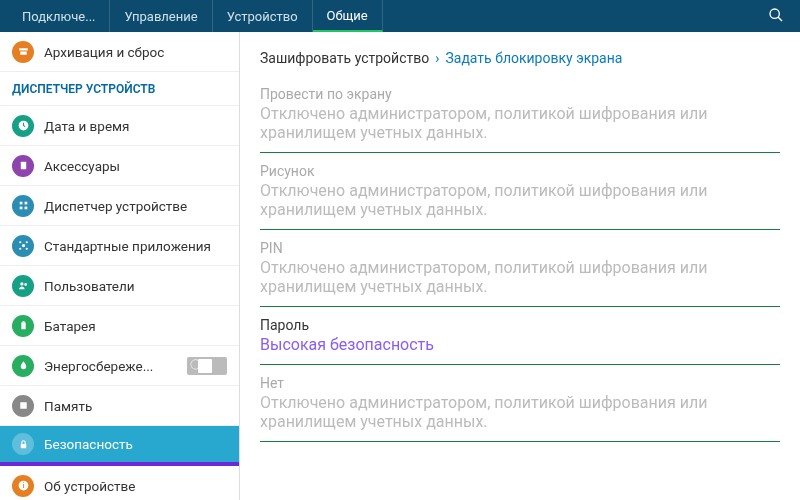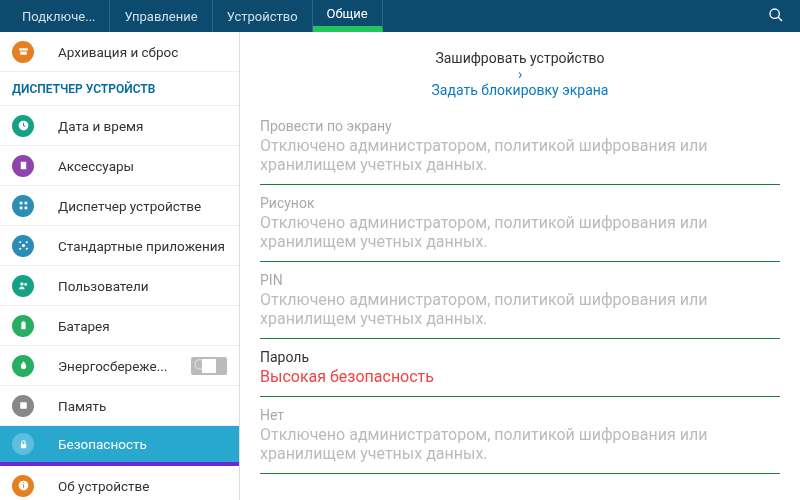--- a/index.html
+++ b/index.html
@@ -20,21 +20,21 @@
   .tab {
     padding: 0 14px;
     height: 100%;
     display: flex; align-items: center;
     cursor: pointer;
     border-right: 1px solid rgba(255,255,255,0.15);
     white-space: nowrap;
   }
   .tab.active {
     color: #fff;
-    border-bottom: 6px solid #22c55e;
+    border-bottom: 2px solid #22c55e;
   }
   .topbar-spacer { flex: 1; }
   .search-btn {
     width: 32px; height: 32px;
     display: flex; align-items: center; justify-content: center;
     cursor: pointer;
   }
   .main {
     flex: 1; display: flex; min-height: 0;
   }
@@ -45,21 +45,21 @@
     background: #fff;
   }
   .sb-item {
     display: flex; align-items: center;
     height: 40px;
     padding: 0 12px;
     font-size: 13.5px;
     color: #333;
     border-bottom: 1px solid #eee;
     cursor: pointer;
-    gap: 24px;
+    gap: 10px;
   }
   .sb-item.header {
     color: #0369a1;
     font-weight: 600;
     font-size: 12px;
     cursor: default;
     height: 34px;
   }
   .sb-item.active {
     background: #29a8cf;
@@ -97,33 +97,33 @@
   }
   .content {
     flex: 1;
     padding: 18px 20px;
     overflow-y: auto;
   }
   .breadcrumb {
     font-size: 14px;
     margin-bottom: 10px;
     color: #333;
-    display: flex; align-items: center;  flex-direction: column;
+    display: flex; align-items: center; gap: 6px;
   }
   .breadcrumb .bc-link { color: #0a7bbd; cursor: pointer; }
   .breadcrumb .chev { color: #0a7bbd; }
   .opt {
     padding: 10px 0;
     border-bottom: 1px solid #15803d;
   }
   .opt-title { font-size: 14px; color: #333; }
   .opt-sub { font-size: 16px; margin-top: 2px; }
   .opt.disabled .opt-title { color: #aaa; }
   .opt.disabled .opt-sub { color: #bbb; }
-  .opt.accent .opt-sub { color: #ef4444; }
+  .opt.accent .opt-sub { color: #8b5cf6; }
   .opt.enabled { cursor: pointer; }
 </style>
 </head>
 <body>
 
 <div class="topbar">
   <div class="tab">Подключе...</div>
   <div class="tab">Управление</div>
   <div class="tab">Устройство</div>
   <div class="tab active">Общие</div>

